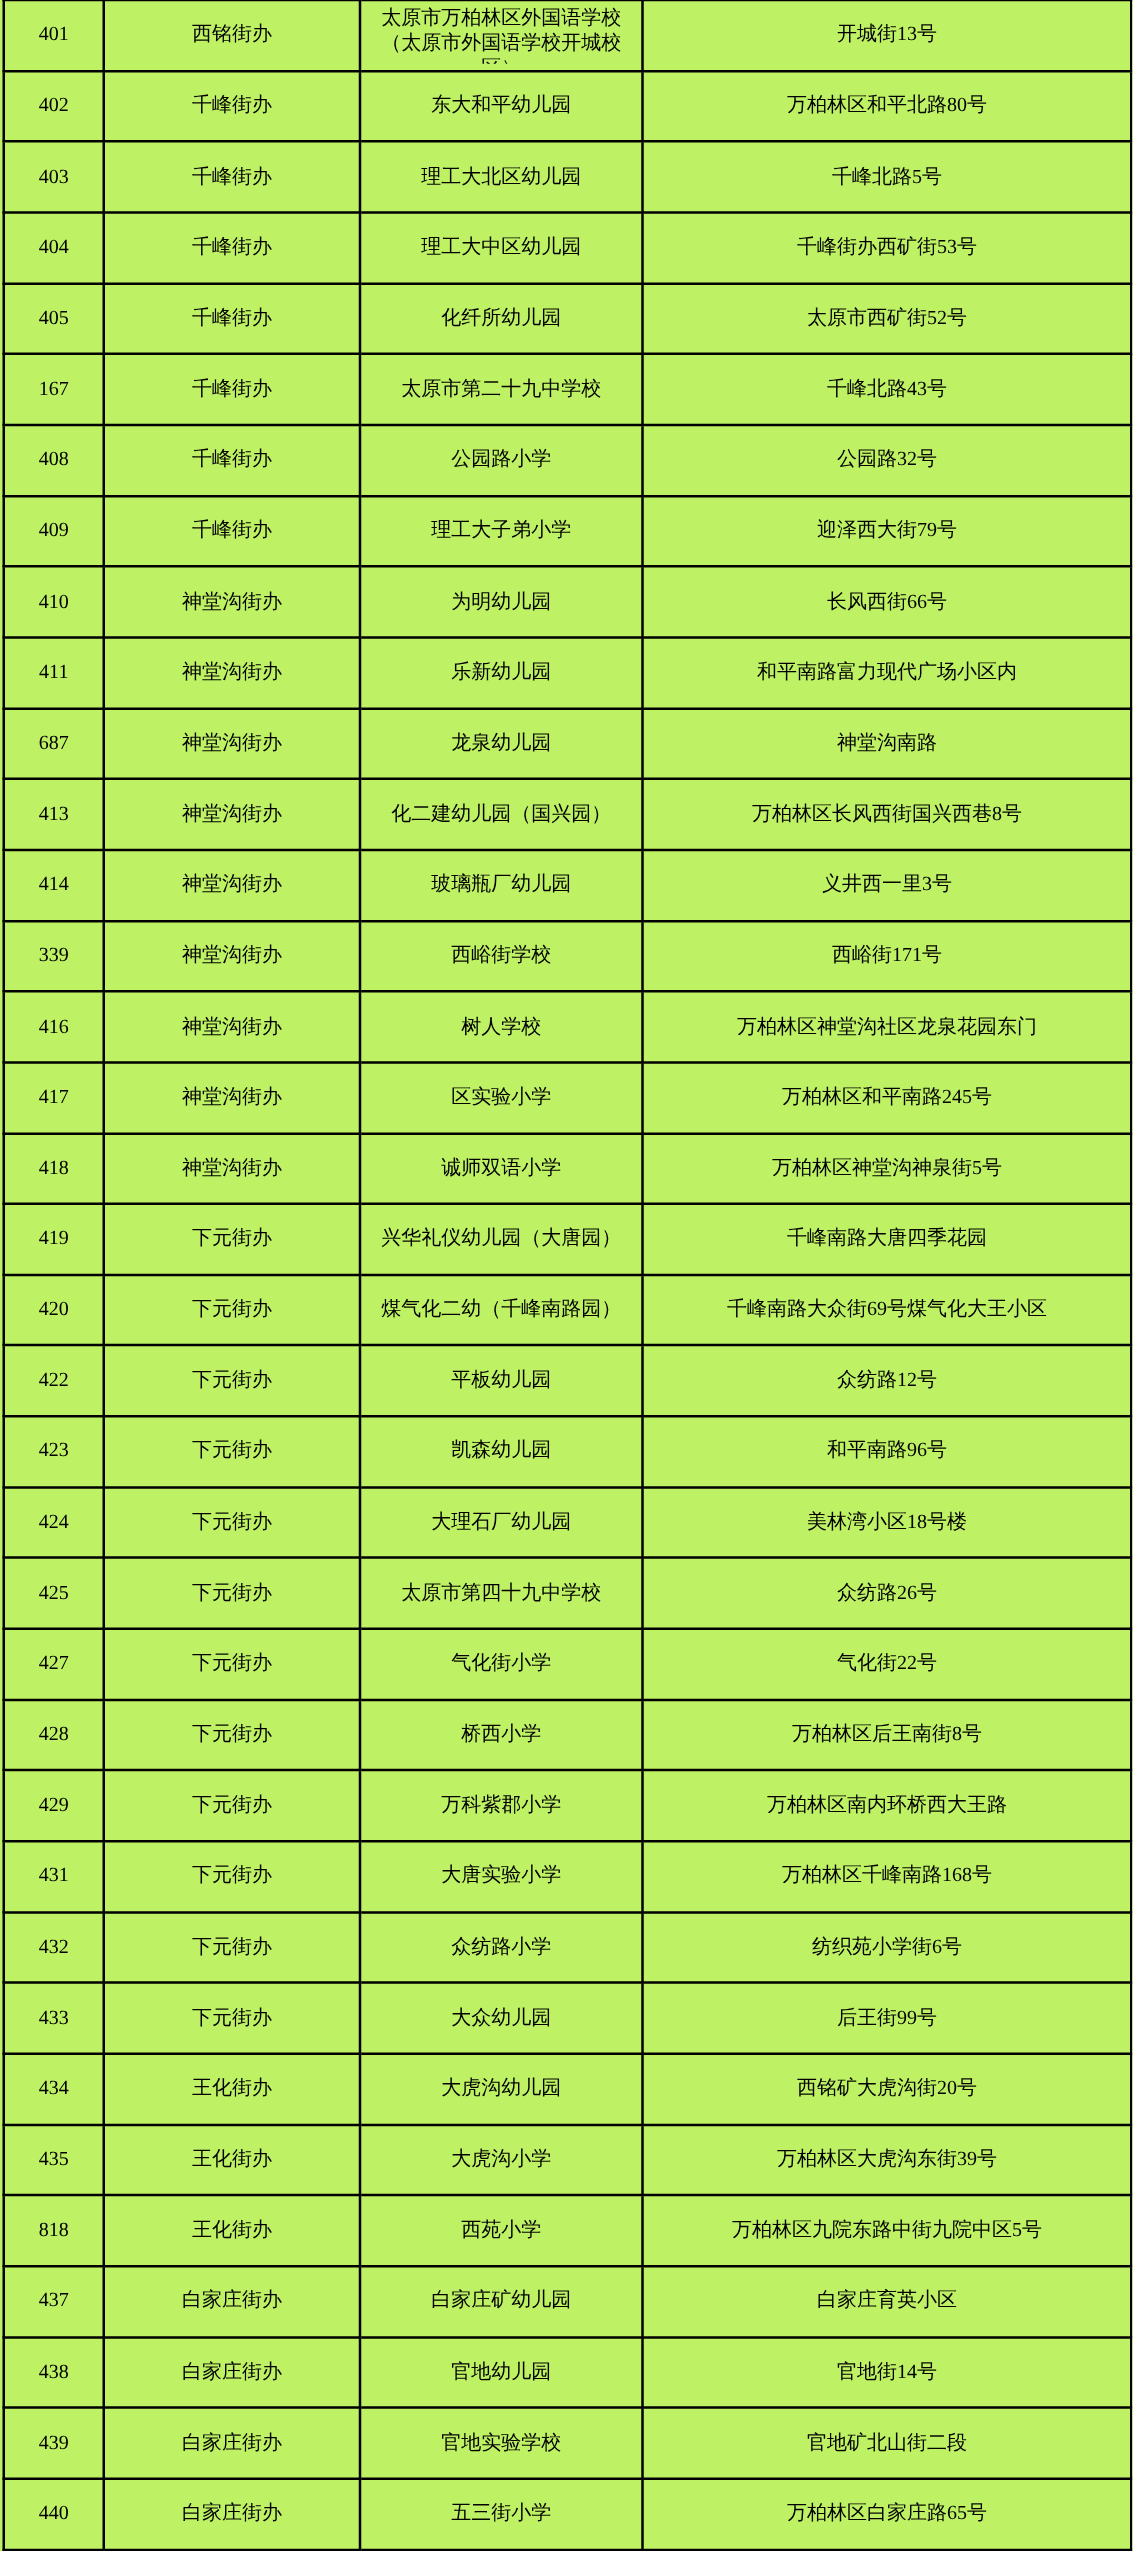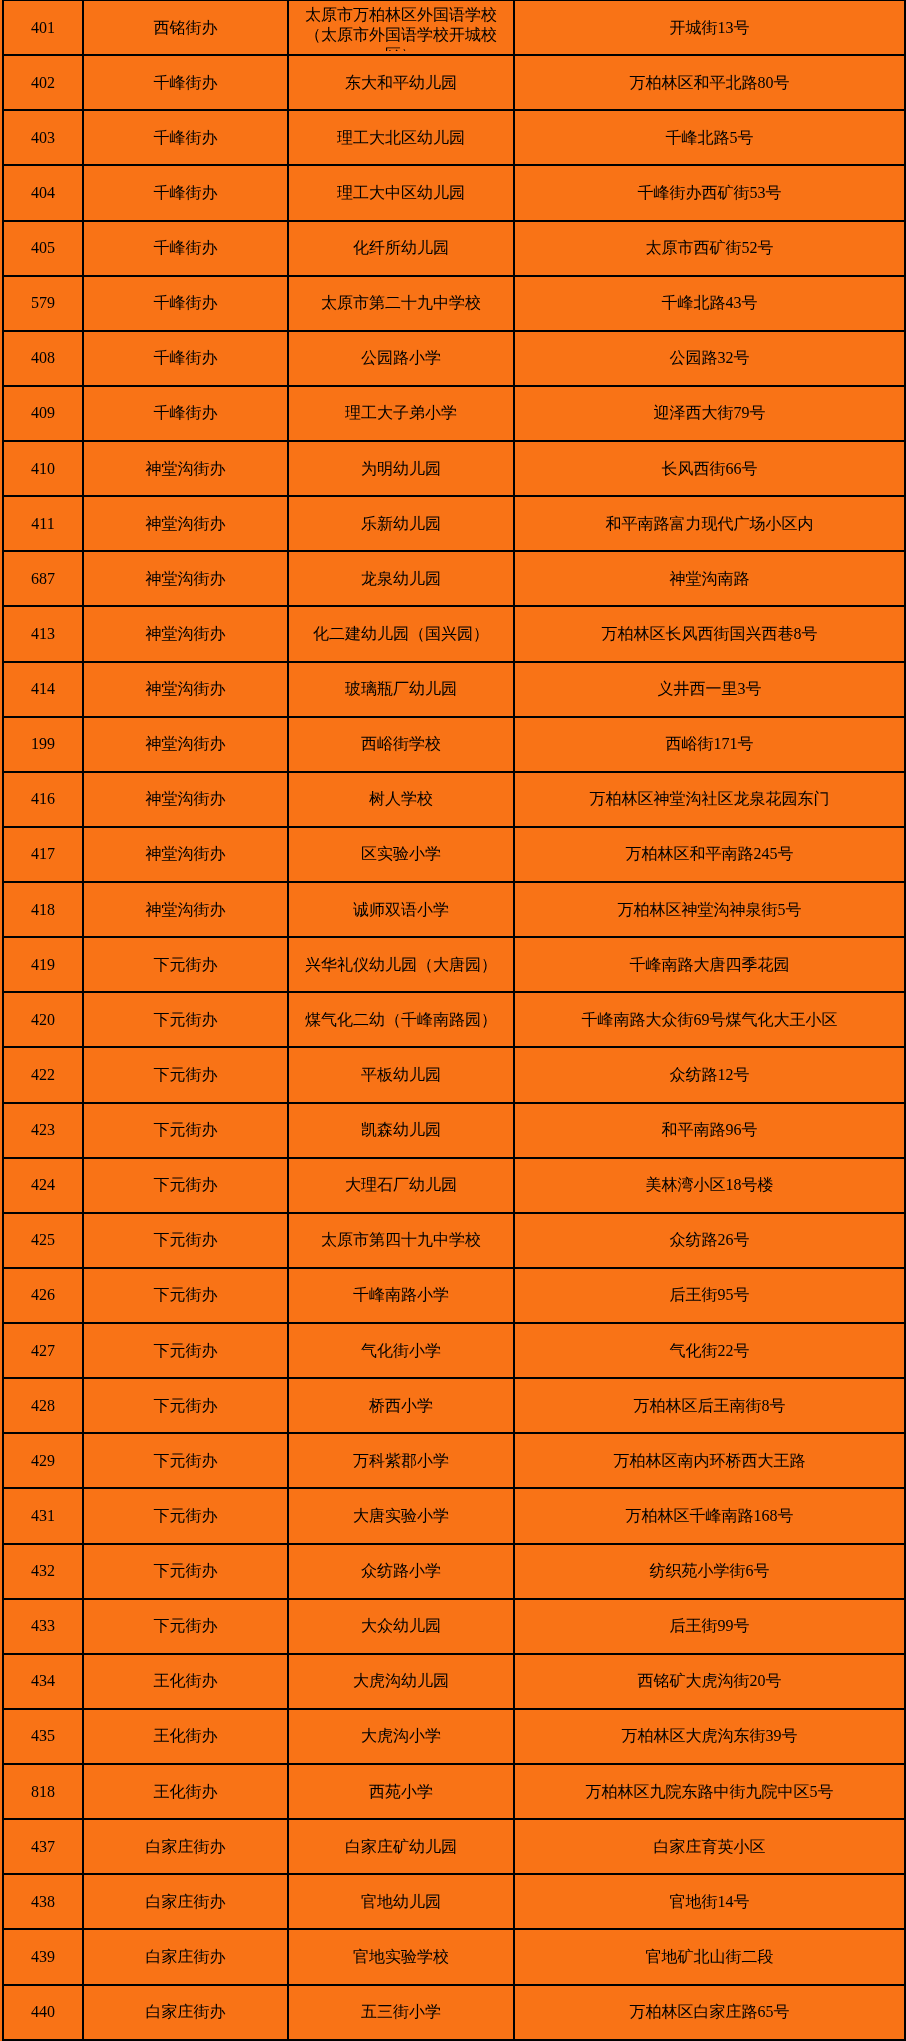--- a/index.html
+++ b/index.html
@@ -4,21 +4,21 @@
 <style>
   html, body {
     margin: 0;
     padding: 0;
     background: #ffffff;
   }
   .page {
     position: relative;
     width: 906px;
     height: 2041px;
-    background: #f97316;
+    background: #bef264;
     overflow: hidden;
     font-family: "Liberation Serif", "DejaVu Serif", serif;
   }
   table.school-table {
     position: absolute;
     left: 2px;
     top: -1px;
     width: 902px;
     height: 2042px;
     border-collapse: collapse;
@@ -120,21 +120,21 @@
           </td>
           <td>
             <div class="cell-inner">化纤所幼儿园</div>
           </td>
           <td>
             <div class="cell-inner">太原市西矿街52号</div>
           </td>
         </tr>
         <tr>
           <td>
-            <div class="cell-inner">579</div>
+            <div class="cell-inner">167</div>
           </td>
           <td>
             <div class="cell-inner">千峰街办</div>
           </td>
           <td>
             <div class="cell-inner">太原市第二十九中学校</div>
           </td>
           <td>
             <div class="cell-inner">千峰北路43号</div>
           </td>
@@ -232,21 +232,21 @@
           </td>
           <td>
             <div class="cell-inner">玻璃瓶厂幼儿园</div>
           </td>
           <td>
             <div class="cell-inner">义井西一里3号</div>
           </td>
         </tr>
         <tr>
           <td>
-            <div class="cell-inner">199</div>
+            <div class="cell-inner">339</div>
           </td>
           <td>
             <div class="cell-inner">神堂沟街办</div>
           </td>
           <td>
             <div class="cell-inner">西峪街学校</div>
           </td>
           <td>
             <div class="cell-inner">西峪街171号</div>
           </td>
@@ -368,34 +368,20 @@
             <div class="cell-inner">425</div>
           </td>
           <td>
             <div class="cell-inner">下元街办</div>
           </td>
           <td>
             <div class="cell-inner">太原市第四十九中学校</div>
           </td>
           <td>
             <div class="cell-inner">众纺路26号</div>
-          </td>
-        </tr>
-        <tr>
-          <td>
-            <div class="cell-inner">426</div>
-          </td>
-          <td>
-            <div class="cell-inner">下元街办</div>
-          </td>
-          <td>
-            <div class="cell-inner">千峰南路小学</div>
-          </td>
-          <td>
-            <div class="cell-inner">后王街95号</div>
           </td>
         </tr>
         <tr>
           <td>
             <div class="cell-inner">427</div>
           </td>
           <td>
             <div class="cell-inner">下元街办</div>
           </td>
           <td>

